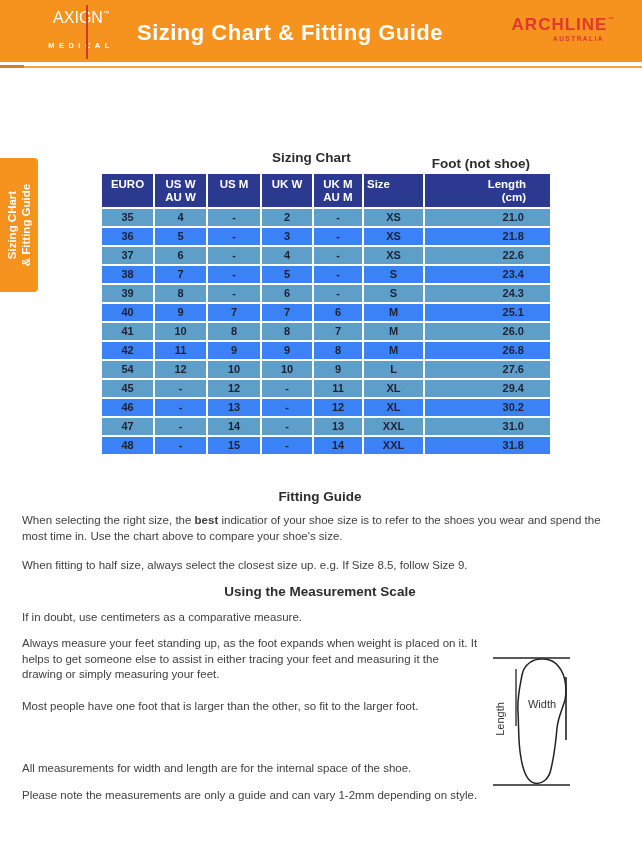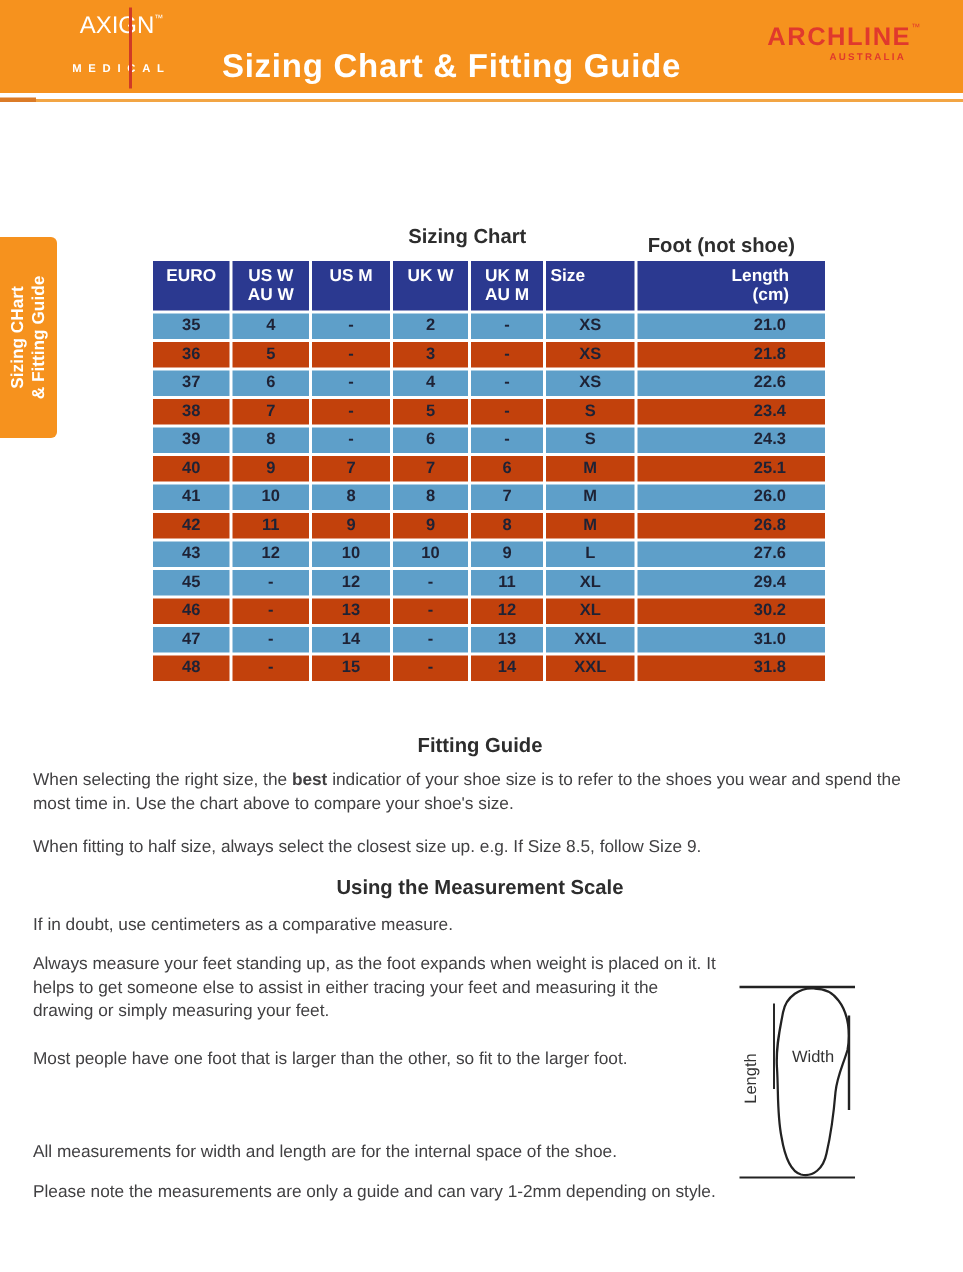--- a/index.html
+++ b/index.html
@@ -5,21 +5,21 @@
   html,body{margin:0;padding:0;background:#fff;}
   .page{position:relative;width:642px;height:848px;background:#fff;overflow:hidden;
         font-family:"Liberation Sans",sans-serif;color:#414042;}
 
   
   .banner{position:absolute;left:0;top:0;width:642px;height:62px;background:#F6921E;}
   .logo-axign{position:absolute;left:26px;top:9px;width:110px;text-align:center;color:#fff;}
   .tm{font-size:6px;vertical-align:top;position:relative;top:1px;}
   .axign-sub{font-size:7.5px;letter-spacing:4.5px;font-weight:bold;margin-top:14px;}
   .axign-line{position:absolute;left:60px;top:-4px;width:2px;height:54px;background:#D03A26;}
-  .banner-title{position:absolute;left:0;top:16px;width:572px;margin:15px;text-align:center;
+  .banner-title{position:absolute;left:0;top:16px;width:572px;margin:4px;text-align:center;
         font-size:22px;font-weight:bold;color:#fff;letter-spacing:0.5px;}
   .logo-archline{position:absolute;right:22px;top:15px;width:115px;text-align:center;color:#E0392D;}
   .arch-name{font-size:17px;font-weight:bold;letter-spacing:1px;}
   .arch-tm{color:#E0392D;}
   .arch-sub{font-size:6.5px;font-weight:bold;letter-spacing:1.5px;text-align:right;padding-right:16px;margin-top:0px;}
 
   
   .rule{position:absolute;left:0;top:66px;width:642px;height:2px;background:#F2A544;}
   .rule-dark{position:absolute;left:0;top:-1px;width:24px;height:3px;background:#DB7B27;display:block;}
 
@@ -34,21 +34,21 @@
         font-size:13.5px;font-weight:bold;color:#2D2D2D;}
   .foot-note{position:absolute;left:280px;top:156px;width:250px;text-align:right;
         font-size:13.5px;font-weight:bold;color:#2D2D2D;}
   table.sizing-table{position:absolute;left:100px;top:172px;border-collapse:separate;
         border-spacing:2px;background:#fff;table-layout:fixed;}
   .sizing-table th{background:#2B3990;color:#fff;font-size:11.5px;font-weight:bold;
         vertical-align:top;padding:4px 0 3px 0;line-height:13px;white-space:pre-line;text-align:center;}
   .sizing-table td{height:17px;padding:0;font-size:11px;font-weight:bold;color:#1E2235;
         text-align:center;line-height:17px;}
   tr.row-blue td{background:#5E9FC9;}
-  tr.row-peri td{background:#c2410c;}
+  tr.row-peri td{background:#3b82f6;}
   .col0{width:51px;} .col1{width:51px;} .col2{width:52px;} .col3{width:50px;}
   .col4{width:48px;} .col5{width:56px;} .col6{width:99px;}
   th.col5{text-align:left;padding-left:3px;}
   th.col6{text-align:right;padding-right:24px;}
   td.col6{text-align:right;padding-right:26px;}
 
   
   .h-center{position:absolute;left:20px;width:600px;text-align:center;
         font-size:13.5px;font-weight:bold;color:#2D2D2D;}
   .body-text{position:absolute;left:22px;margin:0;font-size:11.5px;line-height:15.5px;color:#414042;}
@@ -179,21 +179,21 @@
         <tr class="row-peri">
           <td class="col0">42</td>
           <td class="col1">11</td>
           <td class="col2">9</td>
           <td class="col3">9</td>
           <td class="col4">8</td>
           <td class="col5">M</td>
           <td class="col6">26.8</td>
         </tr>
         <tr class="row-blue">
-          <td class="col0">43</td>
+          <td class="col0">54</td>
           <td class="col1">12</td>
           <td class="col2">10</td>
           <td class="col3">10</td>
           <td class="col4">9</td>
           <td class="col5">L</td>
           <td class="col6">27.6</td>
         </tr>
         <tr class="row-blue">
           <td class="col0">45</td>
           <td class="col1">-</td>

